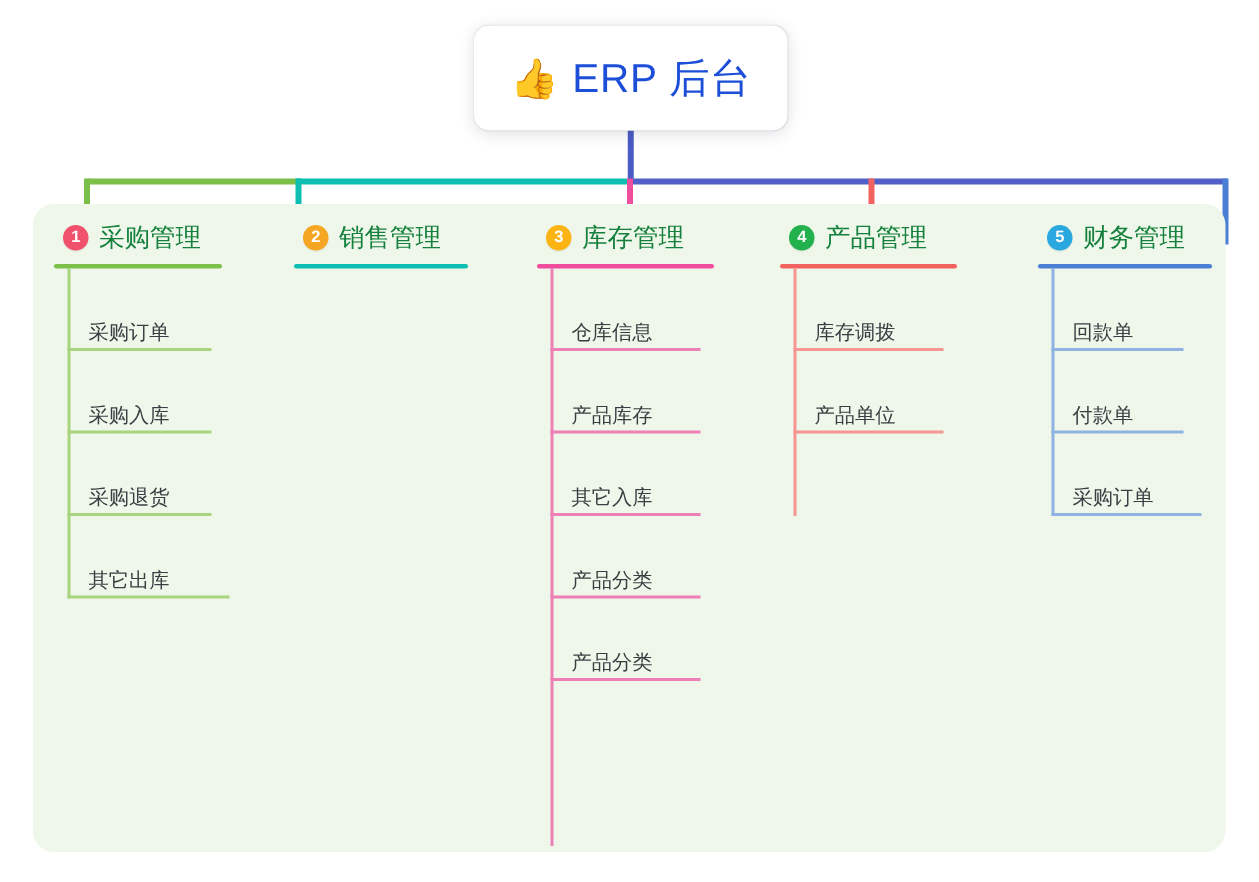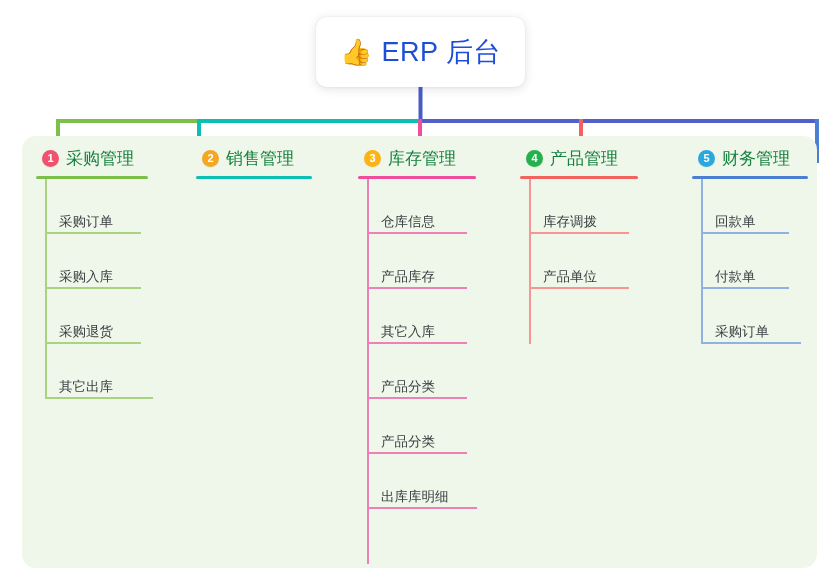--- a/index.html
+++ b/index.html
@@ -237,24 +237,20 @@
         <span class="item-rule" style="width:100px; background:#ef7fb7;"></span>
       </div>
       <div class="item">
         <span class="item-label">产品分类</span>
         <span class="item-rule" style="width:100px; background:#ef7fb7;"></span>
       </div>
       <div class="item">
         <span class="item-label">产品分类</span>
         <span class="item-rule" style="width:100px; background:#ef7fb7;"></span>
       </div>
-      <div class="item">
-        <span class="item-label">出库库明细</span>
-        <span class="item-rule" style="width:110px; background:#ef7fb7;"></span>
-      </div>
     </div>
   </div>
 
   <div class="col" style="left:520px; width:180px;">
     <div class="col-head">
       <span class="badge" style="background: rgb(34, 177, 76);">4</span>
       <span class="col-title">产品管理</span>
     </div>
     <div class="head-rule" style="width:118px; background:#f2635f;"></div>
     <div class="items">

